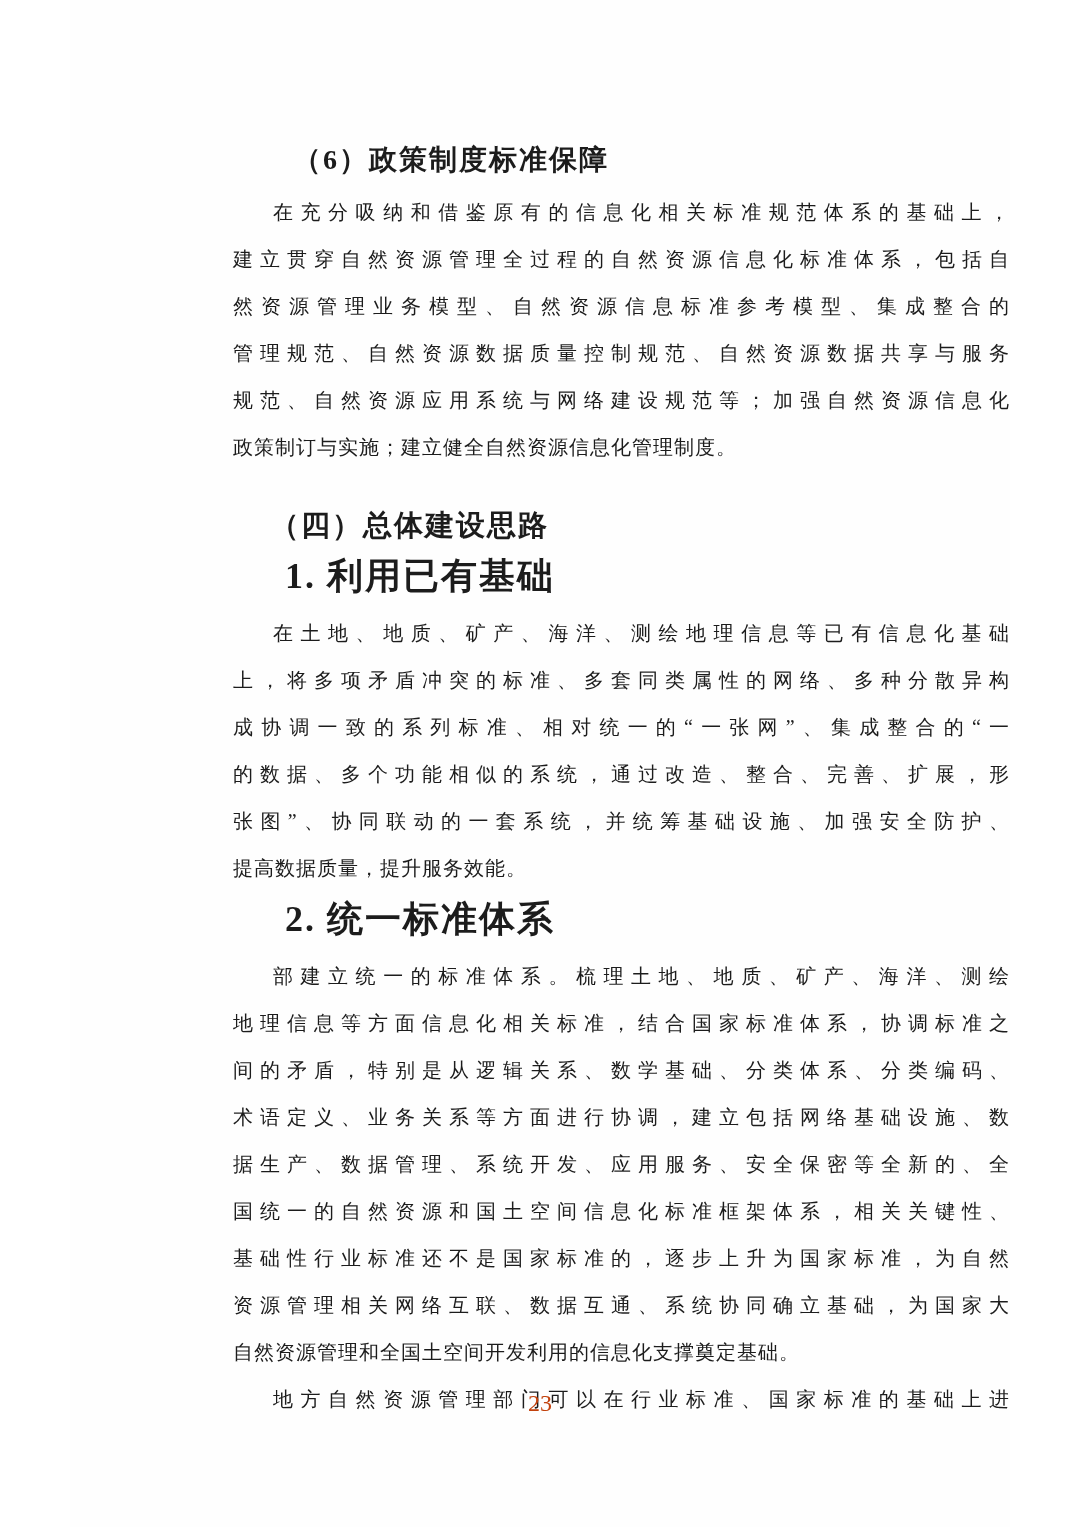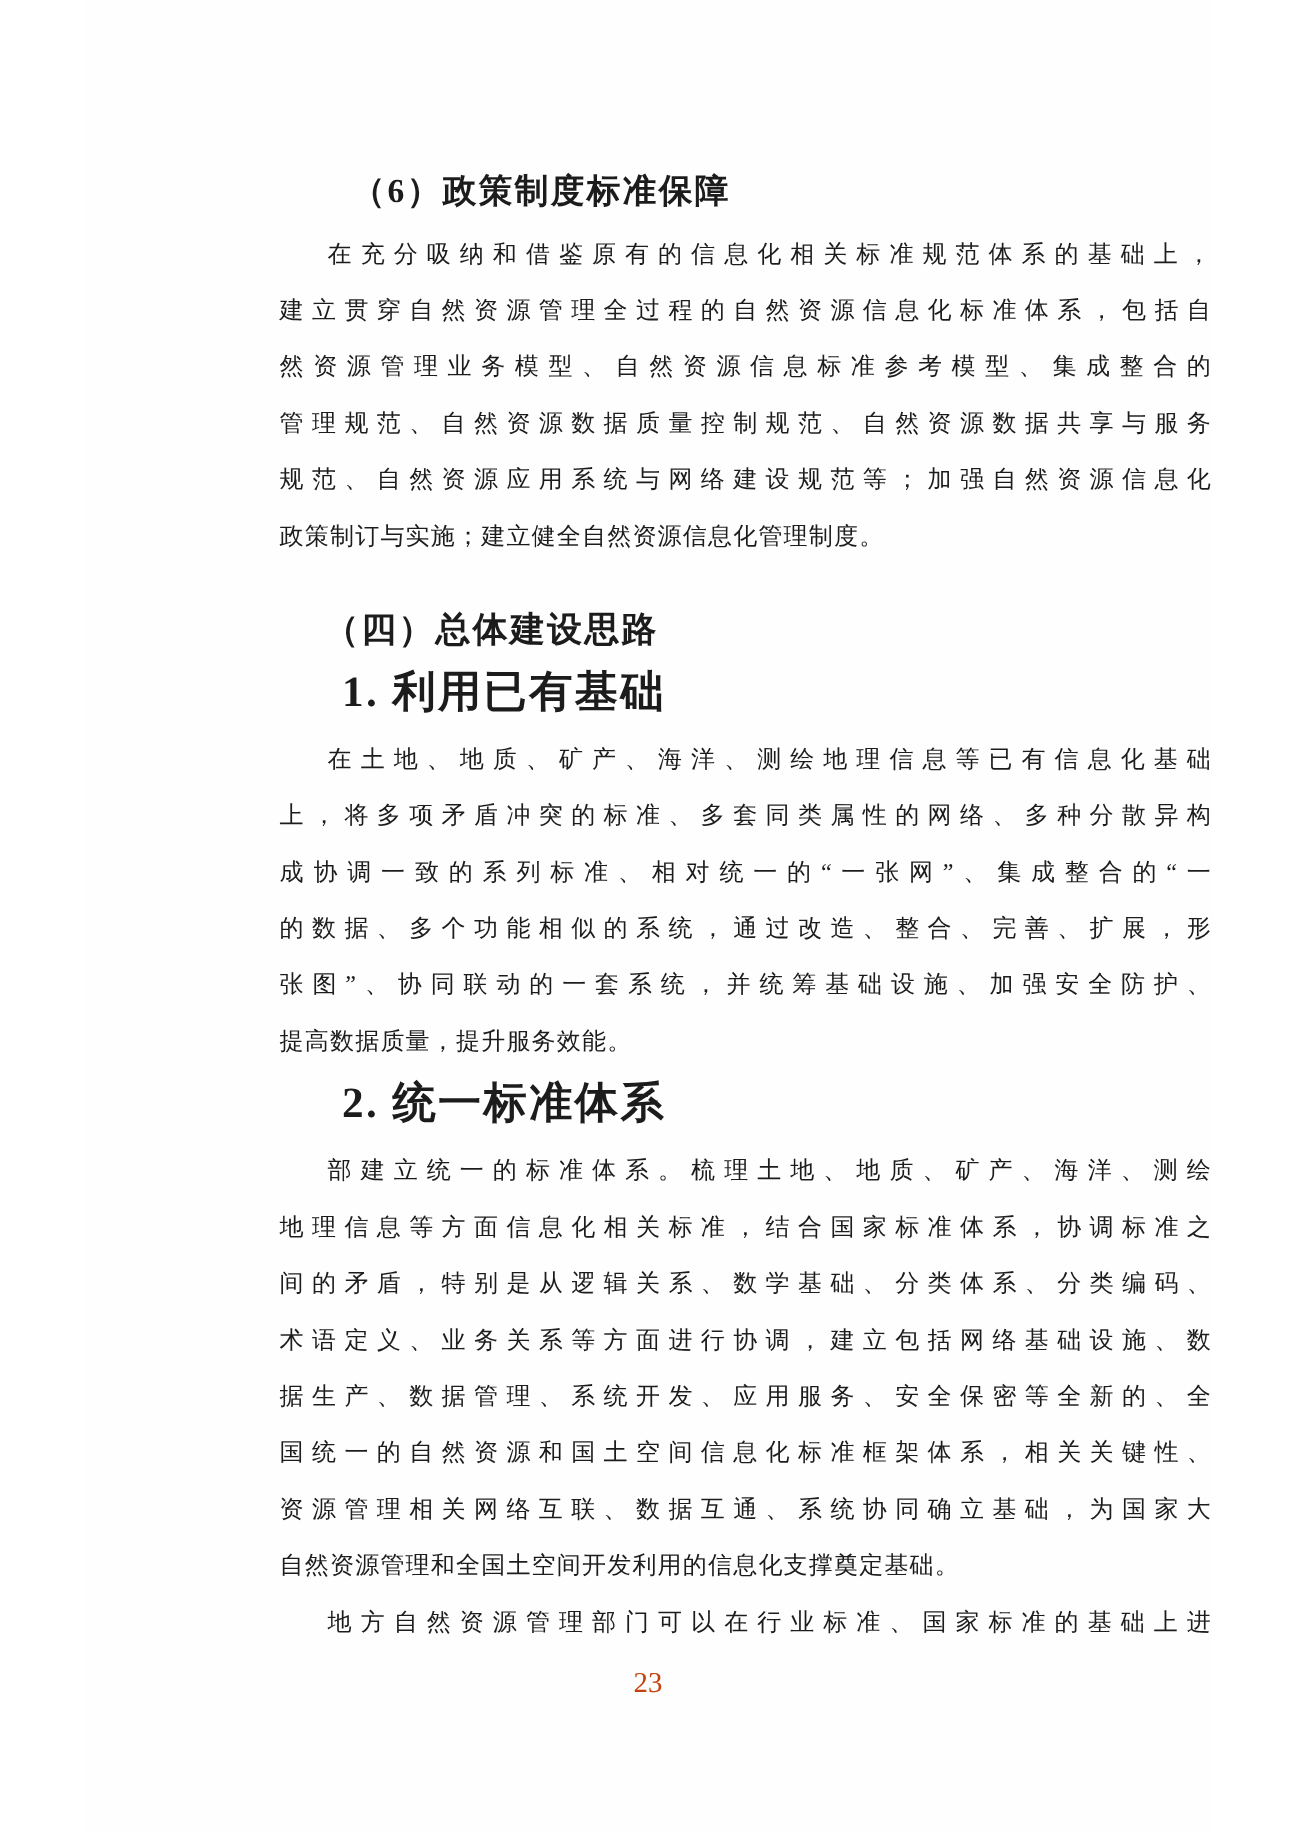--- a/index.html
+++ b/index.html
@@ -106,20 +106,21 @@
         <div class="line">提高数据质量，提升服务效能。</div>
       </div>
       <div class="heading-num">2. 统一标准体系</div>
       <div class="paragraph">
         <div class="line indent fill">部建立统一的标准体系。梳理土地、地质、矿产、海洋、测绘</div>
         <div class="line fill">地理信息等方面信息化相关标准，结合国家标准体系，协调标准之</div>
         <div class="line fill">间的矛盾，特别是从逻辑关系、数学基础、分类体系、分类编码、</div>
         <div class="line fill">术语定义、业务关系等方面进行协调，建立包括网络基础设施、数</div>
         <div class="line fill">据生产、数据管理、系统开发、应用服务、安全保密等全新的、全</div>
         <div class="line fill">国统一的自然资源和国土空间信息化标准框架体系，相关关键性、</div>
+        <div class="line fill">基础性行业标准还不是国家标准的，逐步上升为国家标准，为自然</div>
         <div class="line fill">资源管理相关网络互联、数据互通、系统协同确立基础，为国家大</div>
         <div class="line">自然资源管理和全国土空间开发利用的信息化支撑奠定基础。</div>
       </div>
       <div class="paragraph">
         <div class="line indent fill">地方自然资源管理部门可以在行业标准、国家标准的基础上进</div>
       </div>
     </div>
   <div class="page-number">23</div>
 </main>
 

